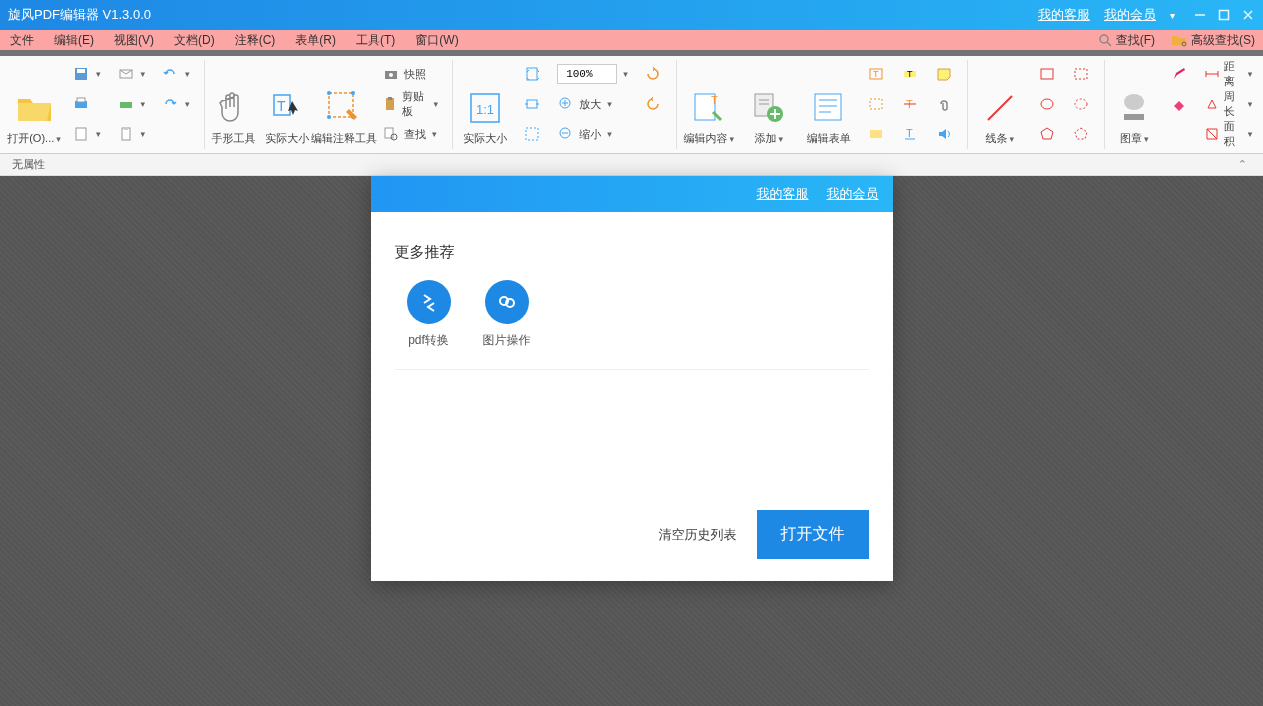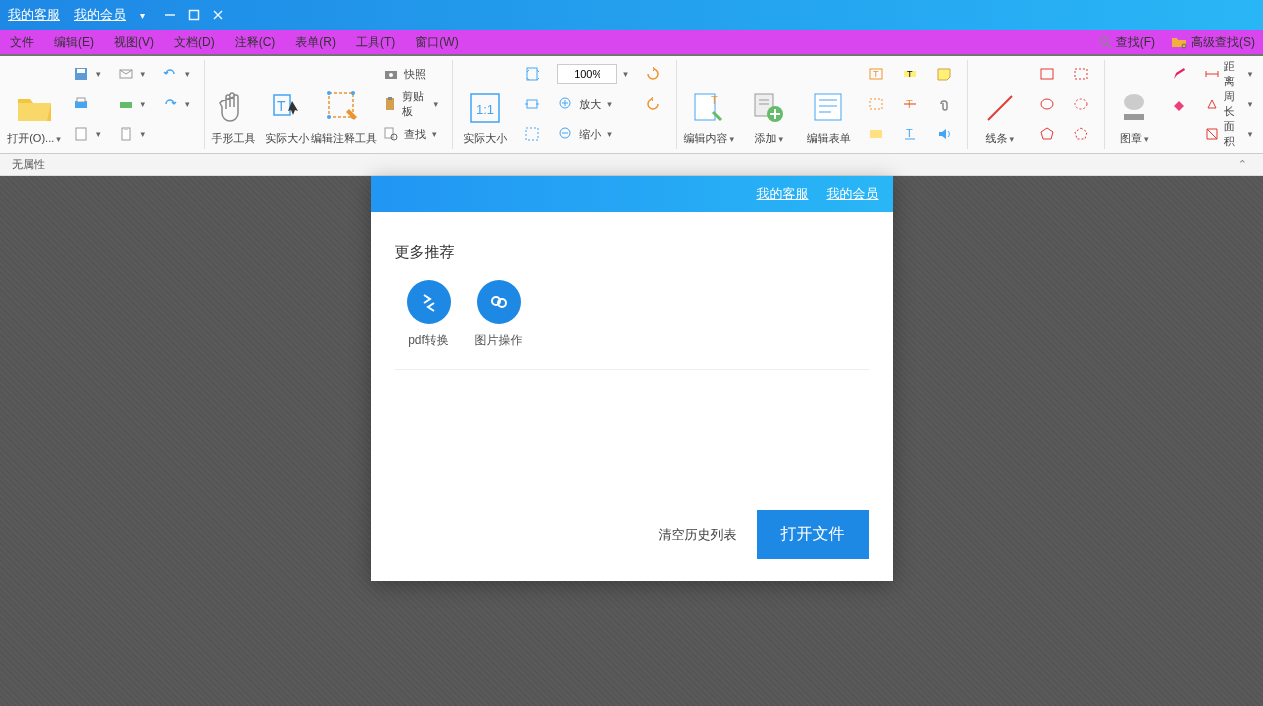--- a/index.html
+++ b/index.html
@@ -6,63 +6,64 @@
 body { width: 1263px; height: 706px; overflow: hidden; background: #f0f0f0; }
 
 .titlebar { height: 30px; background: linear-gradient(to right, #1e88e5, #29b6f6); display: flex; align-items: center; padding: 0 8px; color: #fff; font-size: 13px; }
 .titlebar .title { flex: 1; }
 .titlebar .links { display: flex; gap: 14px; align-items: center; }
 .titlebar .links a { color: #fff; text-decoration: underline; cursor: pointer; font-size: 13px; }
 .titlebar .win-btns { display: flex; gap: 10px; margin-left: 18px; align-items: center; }
 .titlebar .win-btn { width: 14px; height: 14px; display: flex; align-items: center; justify-content: center; cursor: pointer; opacity: 0.9; }
 .chev-down { font-size: 10px; color: #fff; }
 
-.menubar { height: 26px; background: #d946ef; border-bottom: 2px solid #737373; display: flex; align-items: center; font-size: 12px; color: #333; }
+.menubar { height: 26px; background: #fca5a5; border-bottom: 6px solid #737373; display: flex; align-items: center; font-size: 12px; color: #333; }
 .menubar .menu-item { padding: 0 10px; height: 100%; display: flex; align-items: center; cursor: pointer; }
 .menubar .spacer { flex: 1; }
 .menubar .right-item { display: flex; align-items: center; gap: 4px; padding: 0 8px; cursor: pointer; }
 
 .toolbar { height: 98px; background: #fafafa; border-bottom: 1px solid #ccc; display: flex; align-items: stretch; padding: 4px 6px; gap: 4px; position: relative; }
 .tool-group { display: flex; align-items: flex-start; gap: 4px; border-right: 1px solid #e0e0e0; padding-right: 8px; }
 .tool-group:last-child { border-right: none; }
 .tool-big { display: flex; flex-direction: column; align-items: center; justify-content: flex-end; width: 56px; height: 88px; cursor: pointer; padding: 4px 2px 2px; gap: 2px; }
 .tool-big .ticon { width: 38px; height: 42px; display: flex; align-items: center; justify-content: center; }
 .tool-big .tlabel { font-size: 11px; color: #444; white-space: nowrap; text-align: center; }
 .tool-col { display: flex; flex-direction: column; gap: 2px; }
 .tool-small { display: flex; align-items: center; gap: 4px; height: 28px; padding: 0 6px; cursor: pointer; font-size: 11px; color: #444; }
 .tool-small .sicon { width: 18px; height: 18px; display: flex; align-items: center; justify-content: center; }
-.zoom-input { width: 60px; height: 20px; font-size: 11px; border: 1px solid #ccc; padding: 0 16px; }
+.zoom-input { width: 60px; height: 20px; font-size: 11px; border: 1px solid #ccc; padding: 0 8px; font-family: Liberation Mono, monospace; }
 .dd-arrow { font-size: 9px; color: #666; margin-left: 2px; }
 
 .propbar { height: 22px; background: #f4f4f4; border-bottom: 1px solid #ddd; display: flex; align-items: center; padding: 0 12px; font-size: 11px; color: #555; }
 .propbar .pspacer { flex: 1; }
 .propbar .parrow { cursor: pointer; padding: 0 4px; color: #888; }
 
 .workspace { position: relative; height: calc(706px - 30px - 26px - 98px - 22px); background: repeating-linear-gradient(45deg, #5a5a5a 0 2px, #555 2px 4px); background-color: #555; display: flex; align-items: flex-start; justify-content: center; }
 
 .modal { width: 522px; background: #fff; margin-top: 0; box-shadow: 0 4px 20px rgba(0,0,0,0.3); }
 .modal-header { height: 36px; background: linear-gradient(to right, #2196f3, #29b6f6); display: flex; align-items: center; justify-content: flex-end; padding: 0 14px; gap: 18px; }
 .modal-header a { color: #fff; font-size: 13px; text-decoration: underline; cursor: pointer; }
 .modal-body { padding: 24px 24px 14px; margin-top: 7px; }
 .modal-body h3 { font-size: 15px; color: #333; font-weight: 400; margin-bottom: 18px; }
-.rec-items { display: flex; gap: 24px; padding-left: 12px; }
+.rec-items { display: flex; gap: 32px; padding-left: 12px; }
 .rec-item { display: flex; flex-direction: column; align-items: center; gap: 8px; cursor: pointer; }
 .rec-item .rcircle { width: 44px; height: 44px; border-radius: 50%; background: #1e88e5; display: flex; align-items: center; justify-content: center; color: #fff; }
 .rec-item .rlabel { font-size: 12px; color: #555; }
 .modal-divider { height: 1px; background: #eee; margin: 20px 0 140px; }
 .modal-footer { display: flex; justify-content: flex-end; align-items: center; gap: 20px; padding-bottom: 8px; }
 .modal-footer .link { color: #404040; font-size: 13px; cursor: pointer; }
 .modal-footer .btn-primary { background: #1e88e5; color: #fff; border: none; padding: 14px 24px; font-size: 16px; cursor: pointer; }
 
 svg { display: block; }
 </style>
 </head>
 <body>
 
 <div class="titlebar">
+  <div class="title">旋风PDF编辑器 V1.3.0.0</div>
   <div class="links">
     <a>我的客服</a>
     <a>我的会员</a>
     <span class="chev-down">▾</span>
   </div>
   <div class="win-btns">
     <div class="win-btn">
         <svg width="12" height="12">
           <line x1="1" y1="6" x2="11" y2="6" stroke="#fff" stroke-width="1.5"></line>
         </svg>

